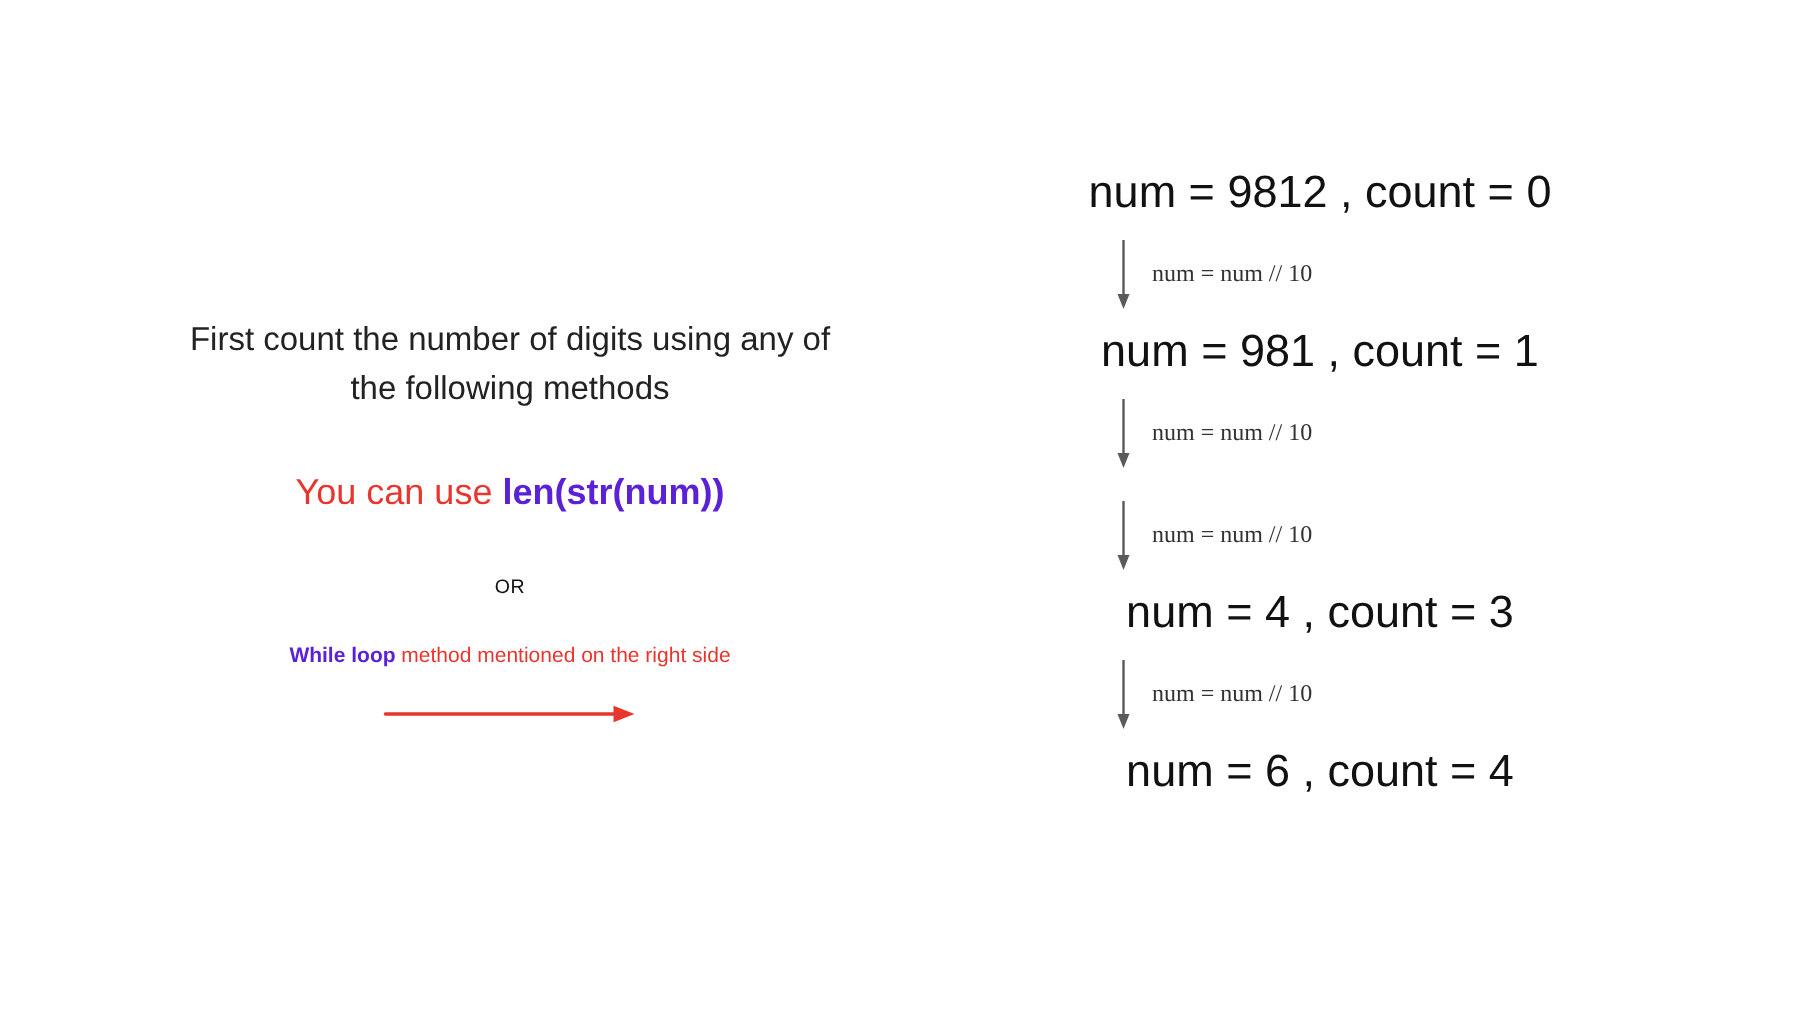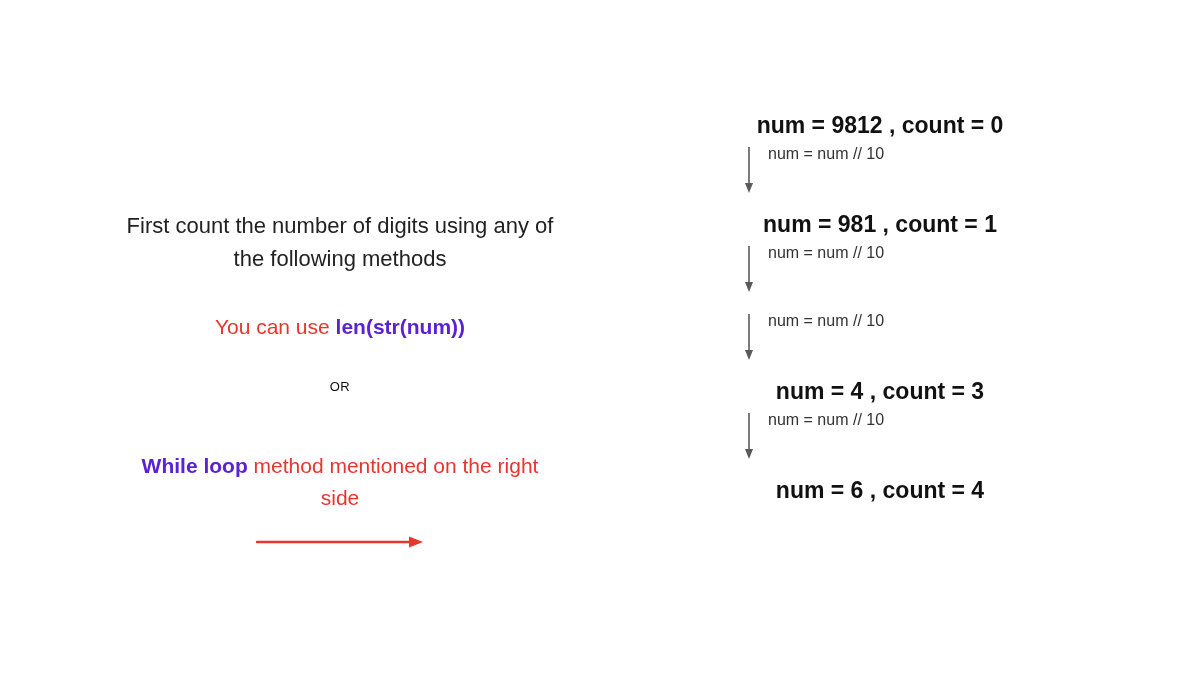--- a/index.html
+++ b/index.html
@@ -30,38 +30,38 @@
   }
   .intro-text {
     font-size: 22px;
     line-height: 1.5;
     color: #222222;
     font-weight: 400;
     margin-top: 39px;
   }
   .option-one {
     margin-top: 40px;
-    font-size: 21px;
+    font-size: 24px;
     color: #e8352e;
     font-weight: 400;
   }
   .option-one .code {
     color: #5b21d6;
     font-weight: 700;
   }
   .or-text {
     margin-top: 40px;
     font-size: 13px;
     color: #111111;
     font-weight: 400;
     letter-spacing: 0.5px;
   }
   .option-two {
-    margin-top: 56px;
-    font-size: 21px;
+    margin-top: 28px;
+    font-size: 14px;
     color: #e8352e;
     line-height: 1.5;
     font-weight: 400;
   }
   .option-two .emph {
     color: #5b21d6;
     font-weight: 700;
   }
   .red-arrow {
     margin: 22px auto 0 auto;
@@ -74,32 +74,34 @@
   .right-panel {
     position: absolute;
     left: 640px;
     top: 112px;
     width: 480px;
   }
   .step {
     text-align: center;
   }
   .step-label {
-    font-size: 23px;
-    font-weight: 700;
+    font-size: 30px;
+    font-weight: 400;
     color: #111111;
     white-space: nowrap;
   }
   .connector {
     position: relative;
     height: 62px;
     margin: 6px 0 4px 0;
     display: flex;
+    align-items: center;
     justify-content: flex-start;
     padding-left: 104px;
+    font-family: Liberation Serif, serif;
   }
   .connector svg {
     display: block;
   }
   .connector-text {
     font-size: 16px;
     color: #333333;
     font-weight: 400;
     margin-left: 14px;
     white-space: nowrap;

